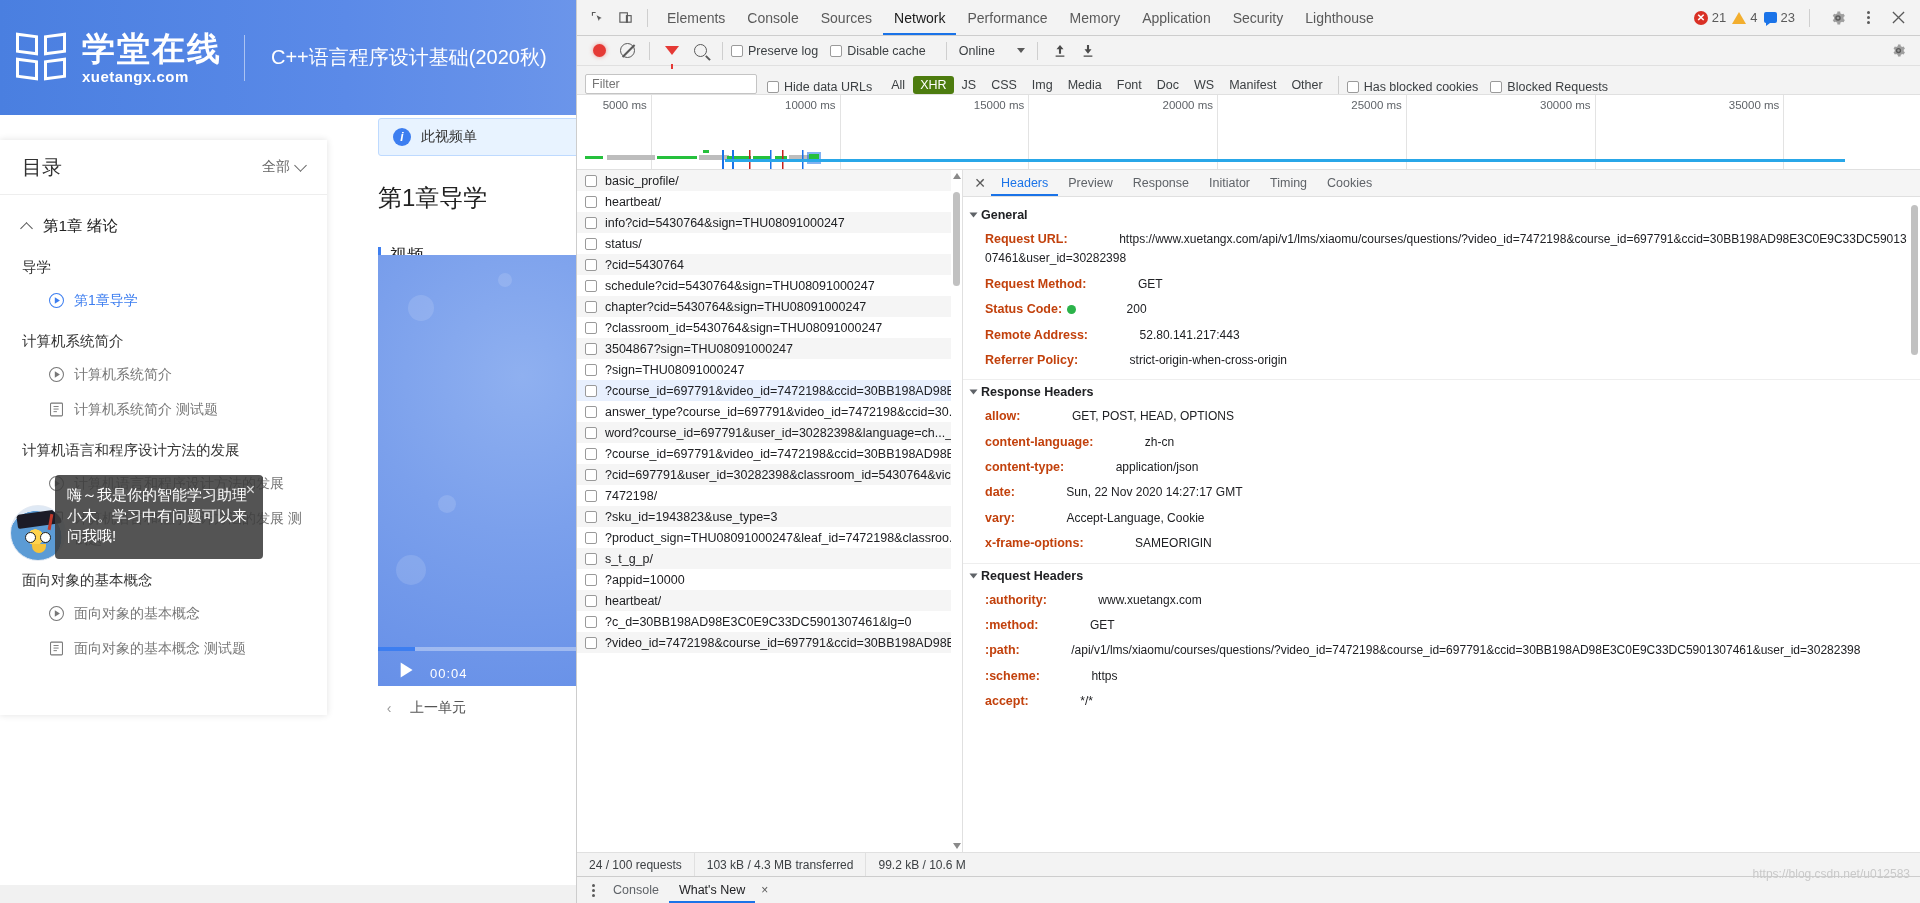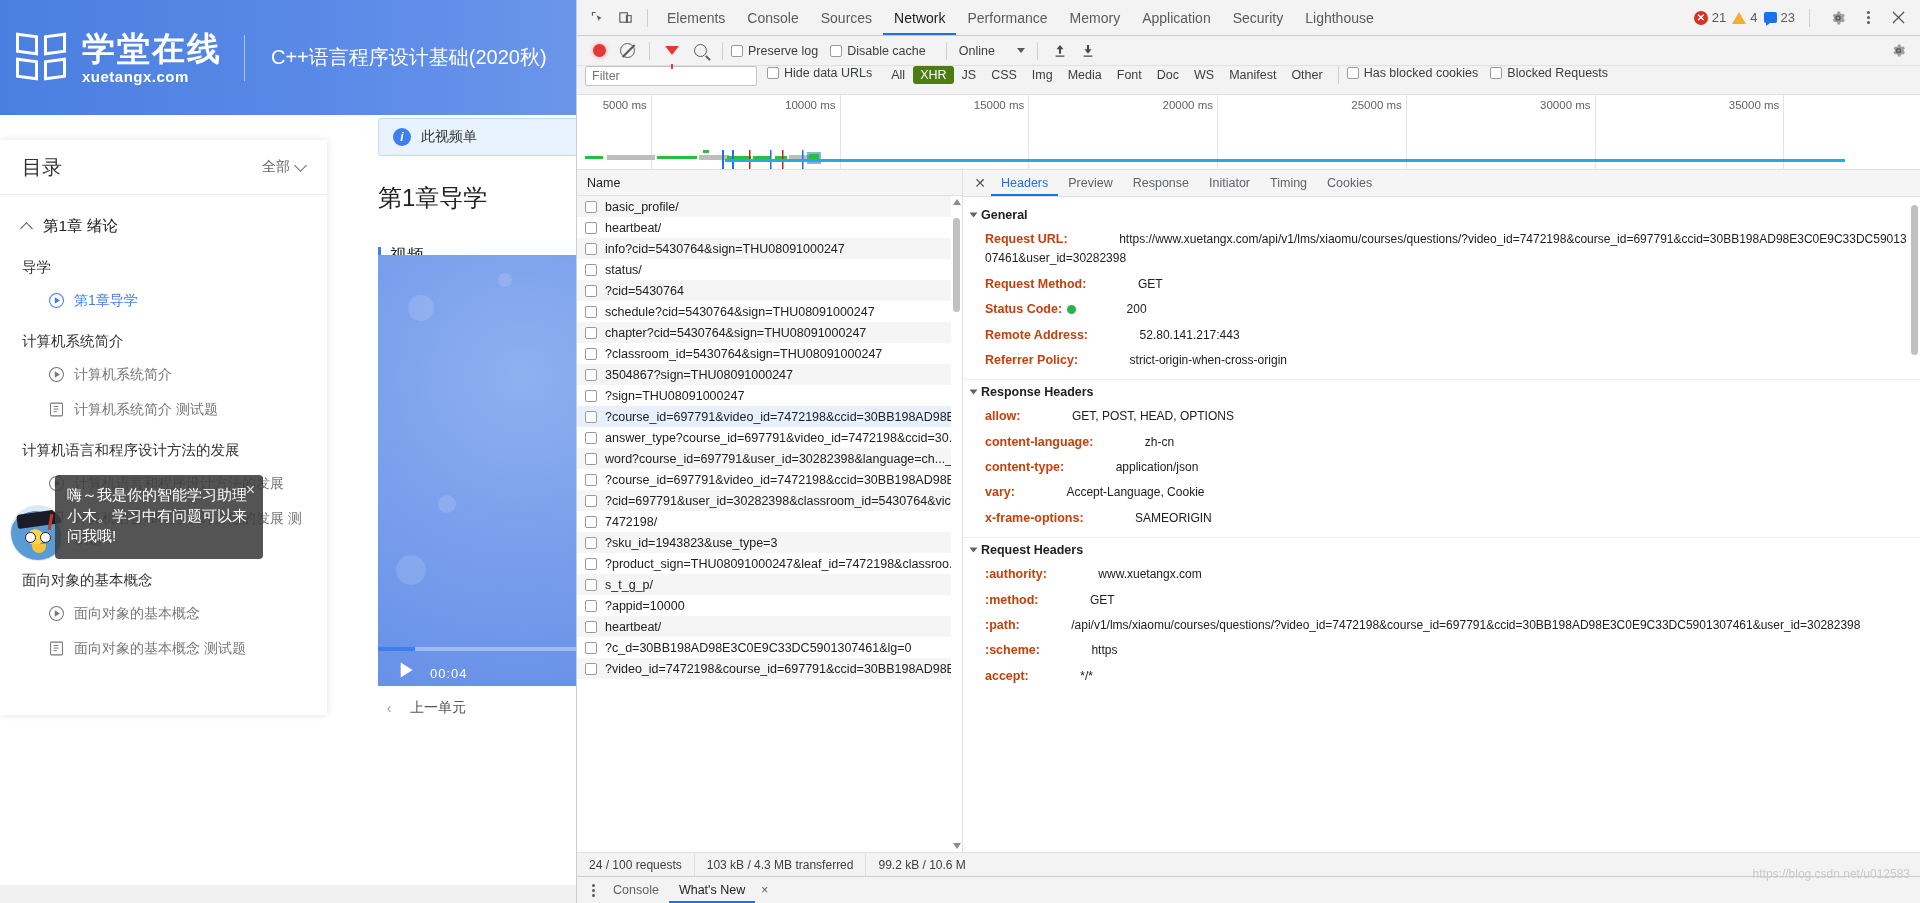--- a/index.html
+++ b/index.html
@@ -149,21 +149,21 @@
   .tb-item { display:flex; align-items:center; gap:5px; margin-right:12px; }
   .sel {
     display:flex;align-items:center;gap:22px; font-size:12.5px;color:#3c4043; cursor:pointer;
     padding: 2px 4px;
   }
   .caret { width:0;height:0;border-left:4px solid transparent;border-right:4px solid transparent;border-top:5px solid #5a5a5a;}
   .arrow-ico { width:14px;height:14px; color:#4a4a4a; cursor:pointer;}
   .gear { margin-left:auto; cursor:pointer;}
 
   .dt-filterbar {
-    height: 29px; display:flex; align-items:flex-start; padding: 0 8px; gap:0;
+    height: 29px; display:flex; align-items:flex-end; padding: 0 8px; gap:0;
     border-bottom:1px solid #e0e0e0; background:#f3f3f3; flex:none;
   }
   .filter-input {
     width: 172px; height: 20px; border:1px solid #c4c4c4; border-radius:2px; background:#fff;
     font-size:12.5px; color:#9aa0a6; padding: 0 6px; outline:none; margin-right: 10px;
   }
   .ftype { padding: 2px 7px; font-size:12.5px; color:#3c4043; border-radius:3px; cursor:pointer; white-space:nowrap;}
   .ftype.active { background:#4d7c0f; color:#fff; }
 
   .dt-overview {
@@ -556,23 +556,20 @@
           <rect x="205" y="-6" width="1.5" height="60" fill="#c5221f"></rect>
         </svg>
       </div>
       <svg style="position:absolute;left:0;top:60px;" width="1344" height="14">
         <rect x="148" y="4" width="1120" height="3" fill="#29a7e8"></rect>
       </svg>
     </div>
 
     <div class="dt-main">
       <div class="req-pane">
-        <div class="req-head">
-          <span>Name</span>
-        </div>
         <div class="req-list">
           <div id="req-host">
               <div class="req-row">
                 <span class="cb"></span>
                 <span class="nm">basic_profile/</span>
               </div>
               <div class="req-row">
                 <span class="cb"></span>
                 <span class="nm">heartbeat/</span>
               </div>
@@ -695,20 +692,21 @@
             </div>
           <div class="grp-sep"></div>
           <div class="grp-title">
             <span class="tri"></span>
             <span>Response Headers</span>
           </div>
           <div id="response-host">
               <div class="hrow"><b>allow:</b> <span class="hval">GET, POST, HEAD, OPTIONS</span></div>
               <div class="hrow"><b>content-language:</b> <span class="hval">zh-cn</span></div>
               <div class="hrow"><b>content-type:</b> <span class="hval">application/json</span></div>
+              <div class="hrow"><b>date:</b> <span class="hval">Sun, 22 Nov 2020 14:27:17 GMT</span></div>
               <div class="hrow"><b>vary:</b> <span class="hval">Accept-Language, Cookie</span></div>
               <div class="hrow"><b>x-frame-options:</b> <span class="hval">SAMEORIGIN</span></div>
             </div>
           <div class="grp-sep"></div>
           <div class="grp-title">
             <span class="tri"></span>
             <span>Request Headers</span>
           </div>
           <div id="request-host">
               <div class="hrow"><b>:authority:</b> <span class="hval">www.xuetangx.com</span></div>

